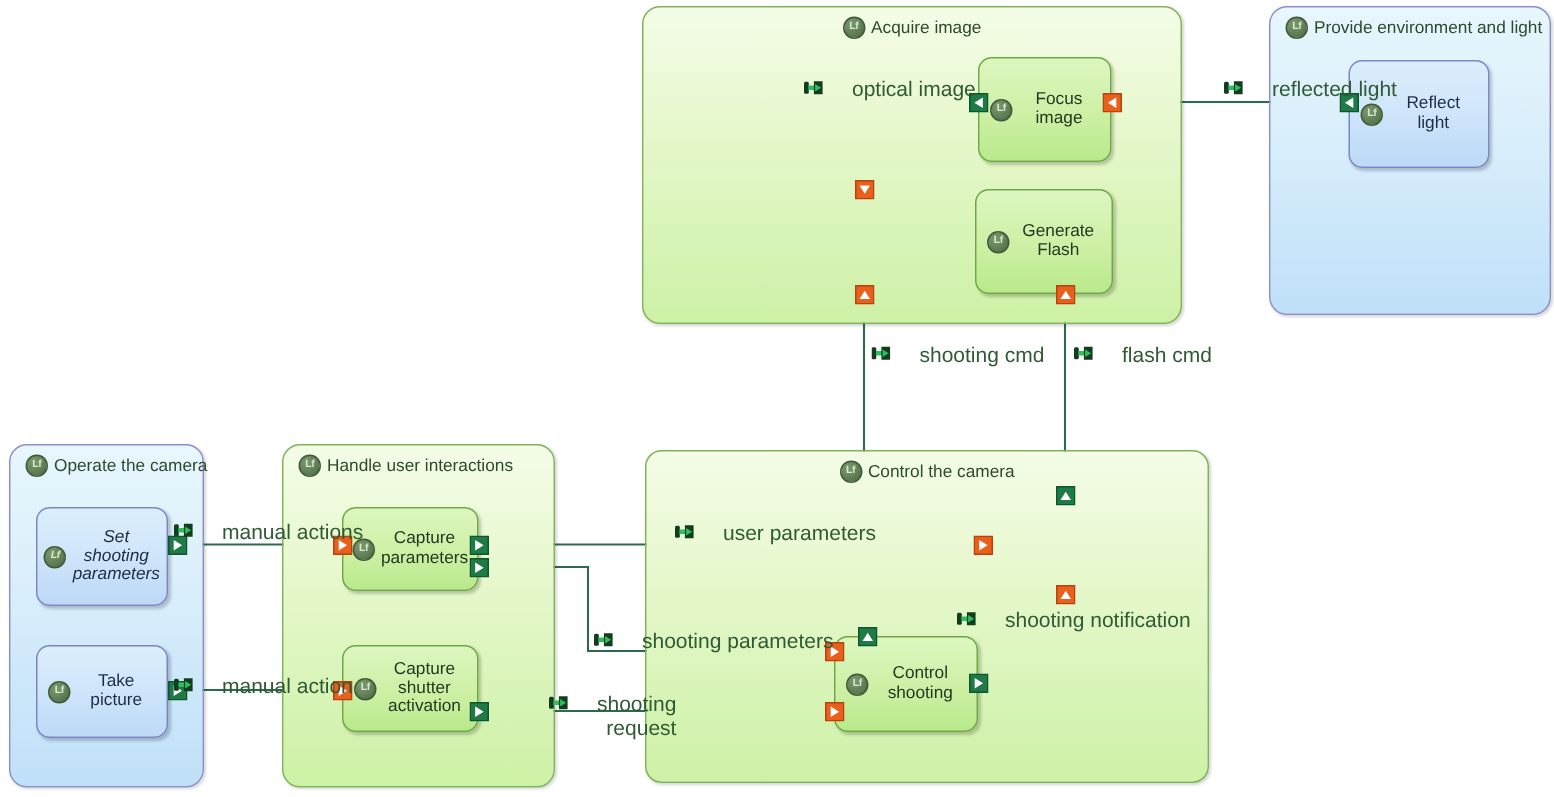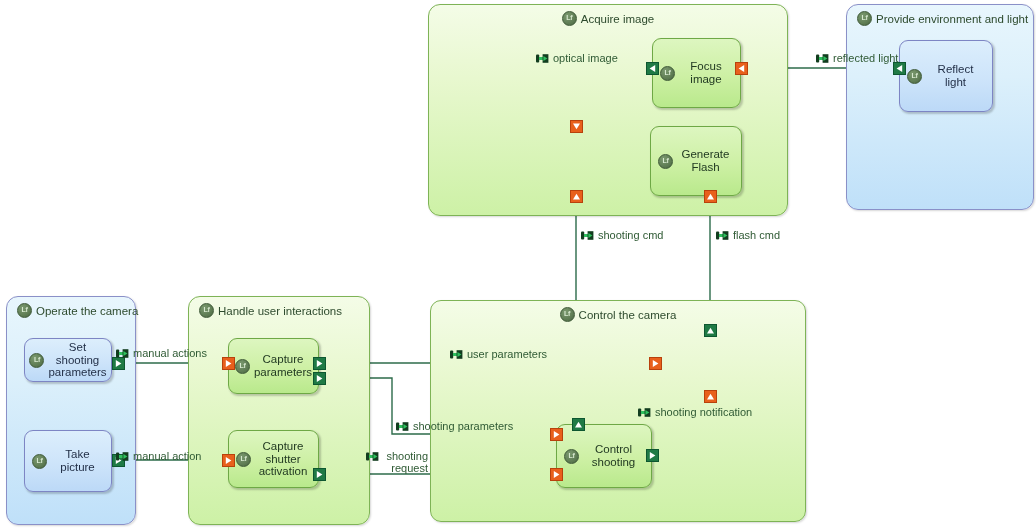--- a/index.html
+++ b/index.html
@@ -54,23 +54,23 @@
   .lf.b{background:radial-gradient(circle at 34% 30%,#7c9a70 0%,#5f7d54 60%,#47633f 100%);}
 
   
   #wires{position:absolute;left:0;top:0;width:1036px;height:531px;pointer-events:none;}
 
   
   .port{position:absolute;width:13px;height:13px;box-sizing:border-box;}
   .port svg{display:block;width:13px;height:13px;}
 
   
-  .xlabel{position:absolute;display:flex;align-items:flex-start;gap:3px;
-          font-size:11px;color:#2f5a34;white-space:nowrap;line-height:1.12;}
-  .xlabel.wrap{white-space:normal;width:62px;}
+  .xlabel{position:absolute;display:flex;align-items:flex-start;gap:18px;
+          font-size:14px;color:#2f5a34;white-space:nowrap;line-height:1.12;}
+  .xlabel.wrap{white-space:normal;width:62px;margin-top:12px;}
   .xico{flex:0 0 auto;margin-top:1px;}
   .xico svg{display:block;}
 </style>
 </head>
 <body>
 
 <div id="stage">
 
   <svg id="wires" viewBox="0 0 1036 531" xmlns="http://www.w3.org/2000/svg">
     <g fill="none" stroke="#2c6b4a" stroke-width="1.4">
@@ -141,21 +141,21 @@
   <div class="fn green" style="left:650px;top:126px;width:92px;height:70px;">
     <span class="lf">Lf</span>
     <span class="lbl">Generate Flash</span>
   </div>
 
   <div class="fn blue" style="left:899px;top:40px;width:94px;height:72px;">
     <span class="lf b">Lf</span>
     <span class="lbl">Reflect light</span>
   </div>
 
-  <div class="fn blue" style="left:24px;top:338px;width:88px;height:44px;">
+  <div class="fn blue" style="left:24px;top:338px;width:88px;height:66px;font-style:italic;">
     <span class="lf b">Lf</span>
     <span class="lbl">Set shooting parameters</span>
   </div>
 
   <div class="fn green" style="left:228px;top:338px;width:91px;height:56px;">
     <span class="lf">Lf</span>
     <span class="lbl">Capture parameters</span>
   </div>
 
   <div class="fn blue" style="left:24px;top:430px;width:88px;height:62px;">

